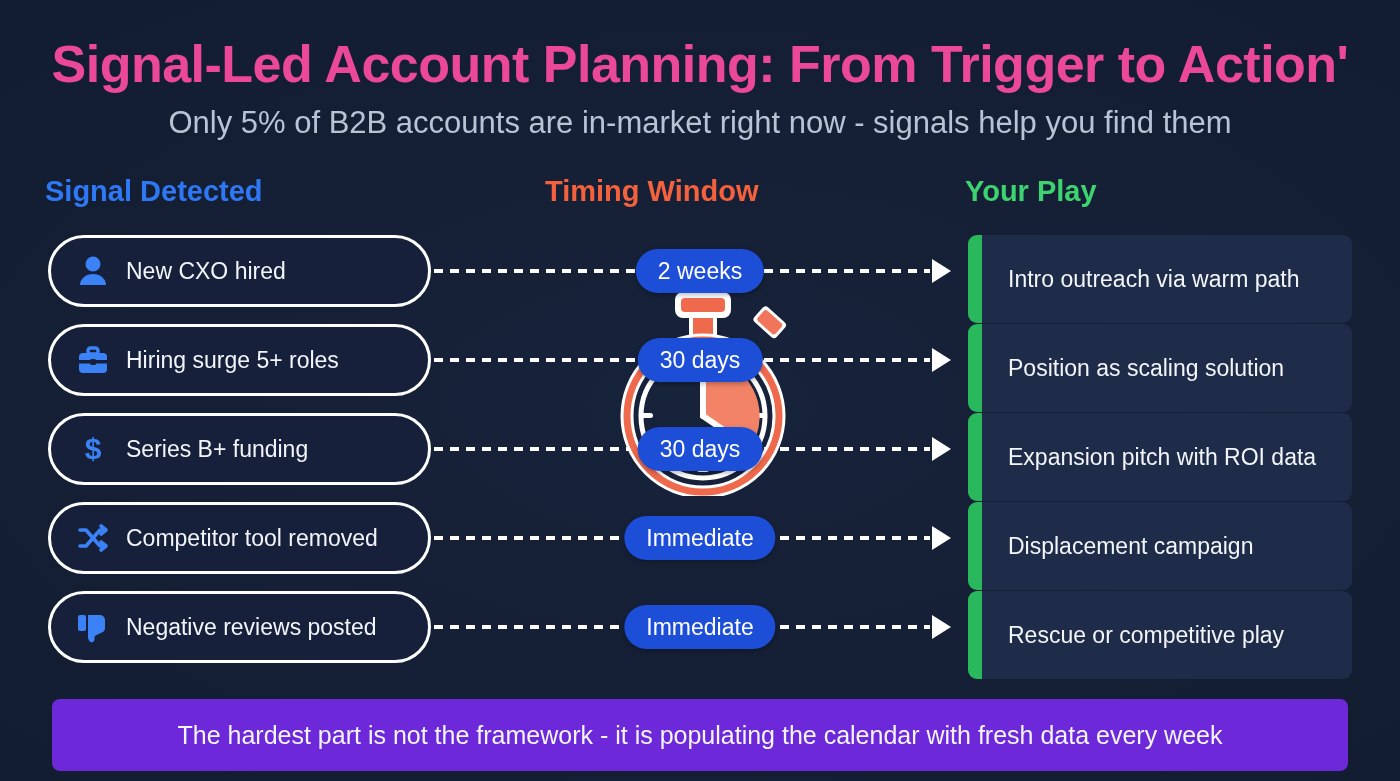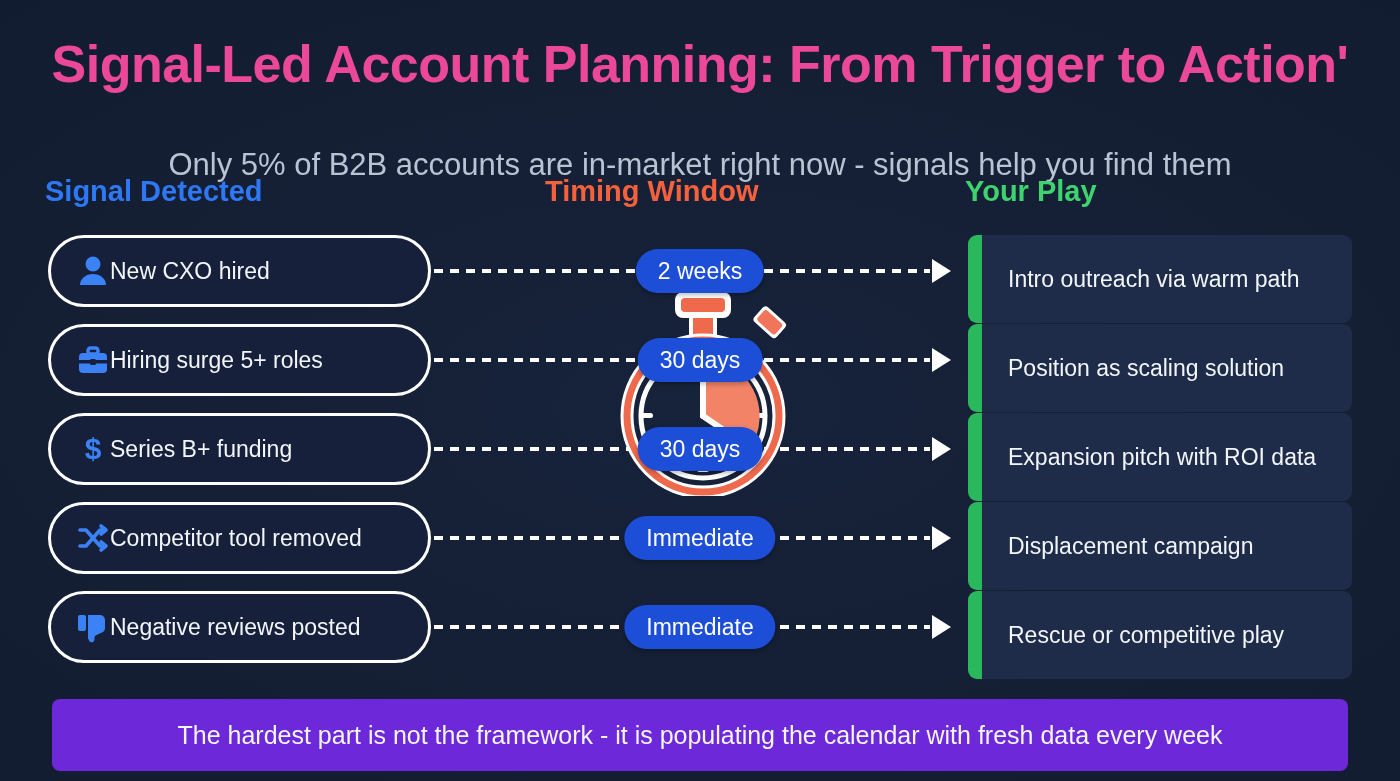--- a/index.html
+++ b/index.html
@@ -18,21 +18,21 @@
   .title {
     position:absolute; top:34px; left:0; width:1400px;
     text-align:center;
     font-size:52px; font-weight:700; letter-spacing:-0.5px;
     color:#ec4899; white-space:nowrap;
   }
   .subtitle {
     position:absolute; top:105px; left:0; width:1400px;
     text-align:center;
     font-size:31px; font-weight:400;
-    color:#b8c4d4; white-space:nowrap;margin-top:42px;
+    color:#b8c4d4; white-space:nowrap;
   }
 
   
   .col-head {
     position:absolute; top:175px;
     font-size:29px; font-weight:700;
     text-align:left; white-space:nowrap;
   }
   #head-signal { left:45px;  width:390px; color:#2f78f5; }
   #head-timing { left:545px; width:330px; color:#f4613c; }
@@ -41,21 +41,21 @@
   
   .row { position:absolute; left:0; width:1400px; height:72px; }
   .row.r0 { top:235px; } .row.r1 { top:324px; } .row.r2 { top:413px; }
   .row.r3 { top:502px; } .row.r4 { top:591px;padding-left:16px; }
 
   
   .signal-pill {
     position:absolute; left:48px; top:0; width:383px; height:72px;
     border:3px solid #ffffff; border-radius:36px;
     background:#16203a;
-    display:flex; align-items:center; padding-left:25px;
+    display:flex; align-items:center; gap:16px; padding-left:25px;
   }
   .sig-icon { width:34px; height:34px; flex:0 0 34px; position:relative; }
   .sig-label { font-size:23px; color:#f2f5fa; white-space:nowrap; }
 
   
   .dash {
     position:absolute; height:4px; top:34px;
     background-image:linear-gradient(to right, #ffffff 0 9px, transparent 9px 16px);
     background-size:16px 4px; background-repeat:repeat-x;
   }

